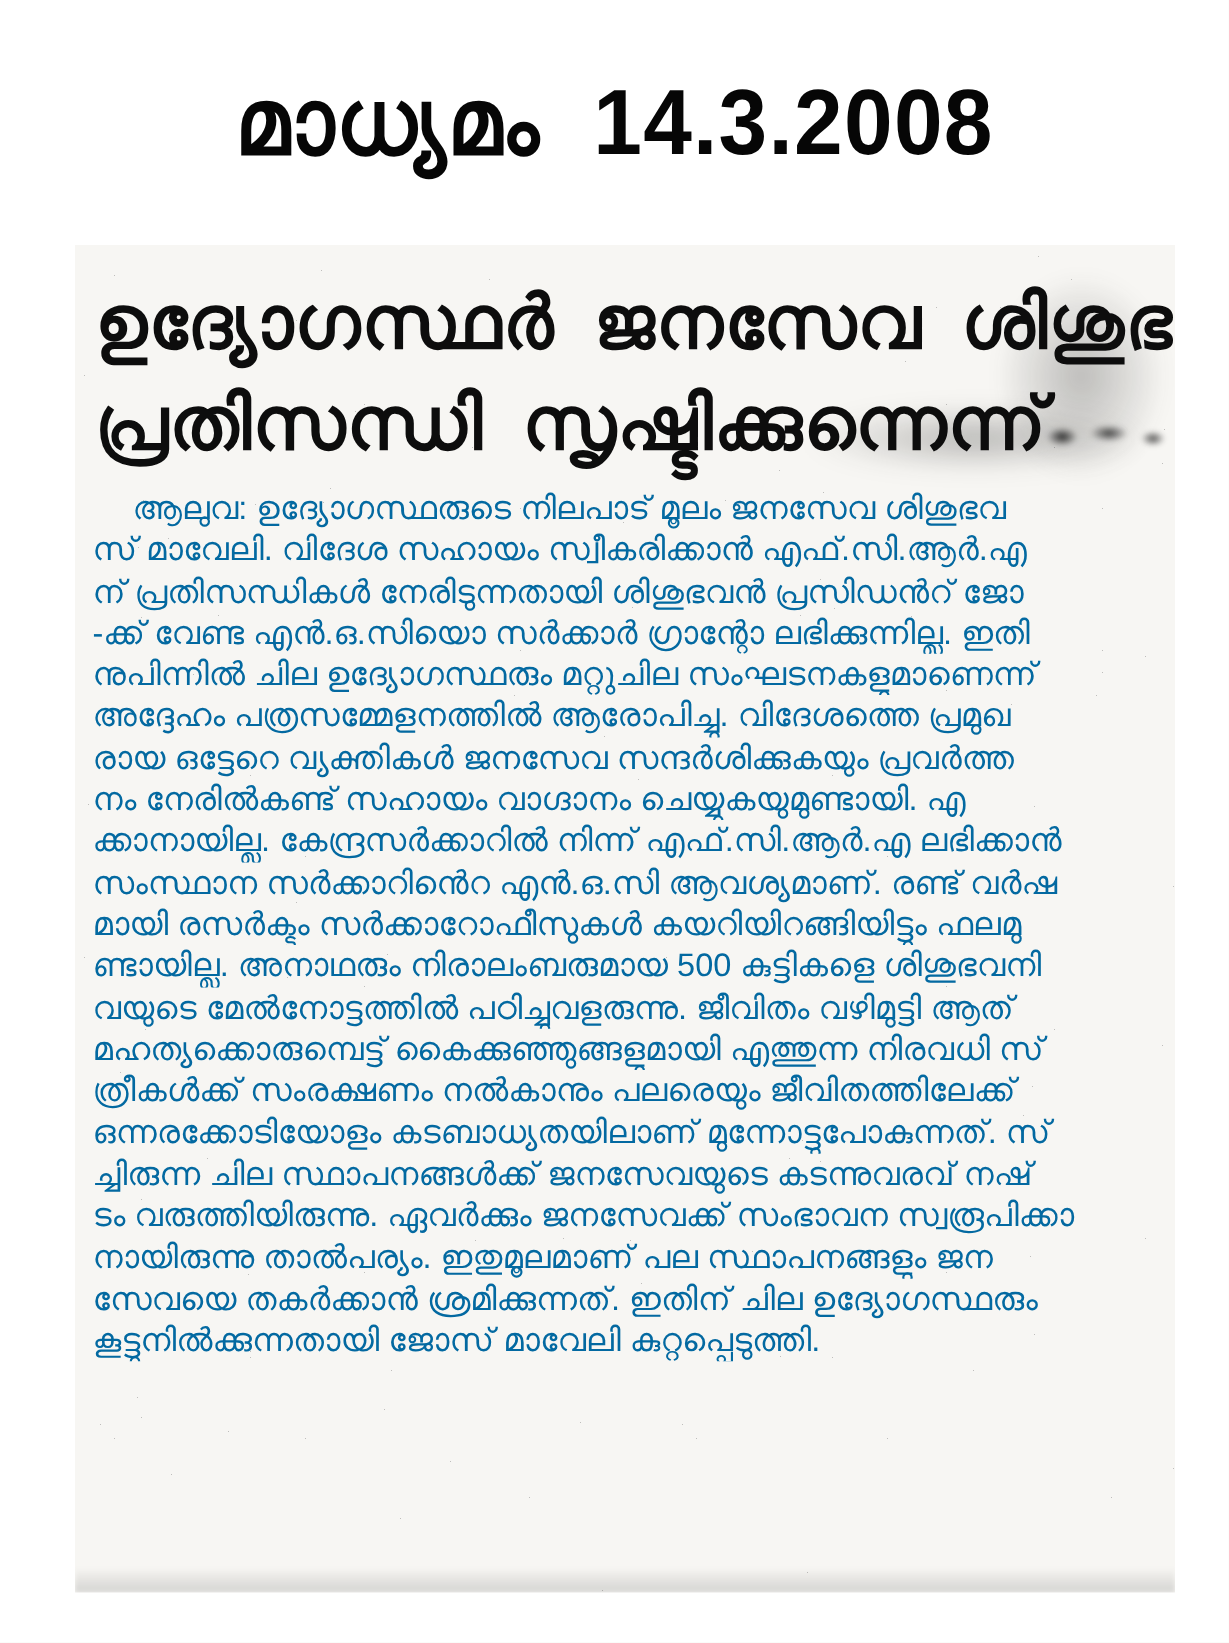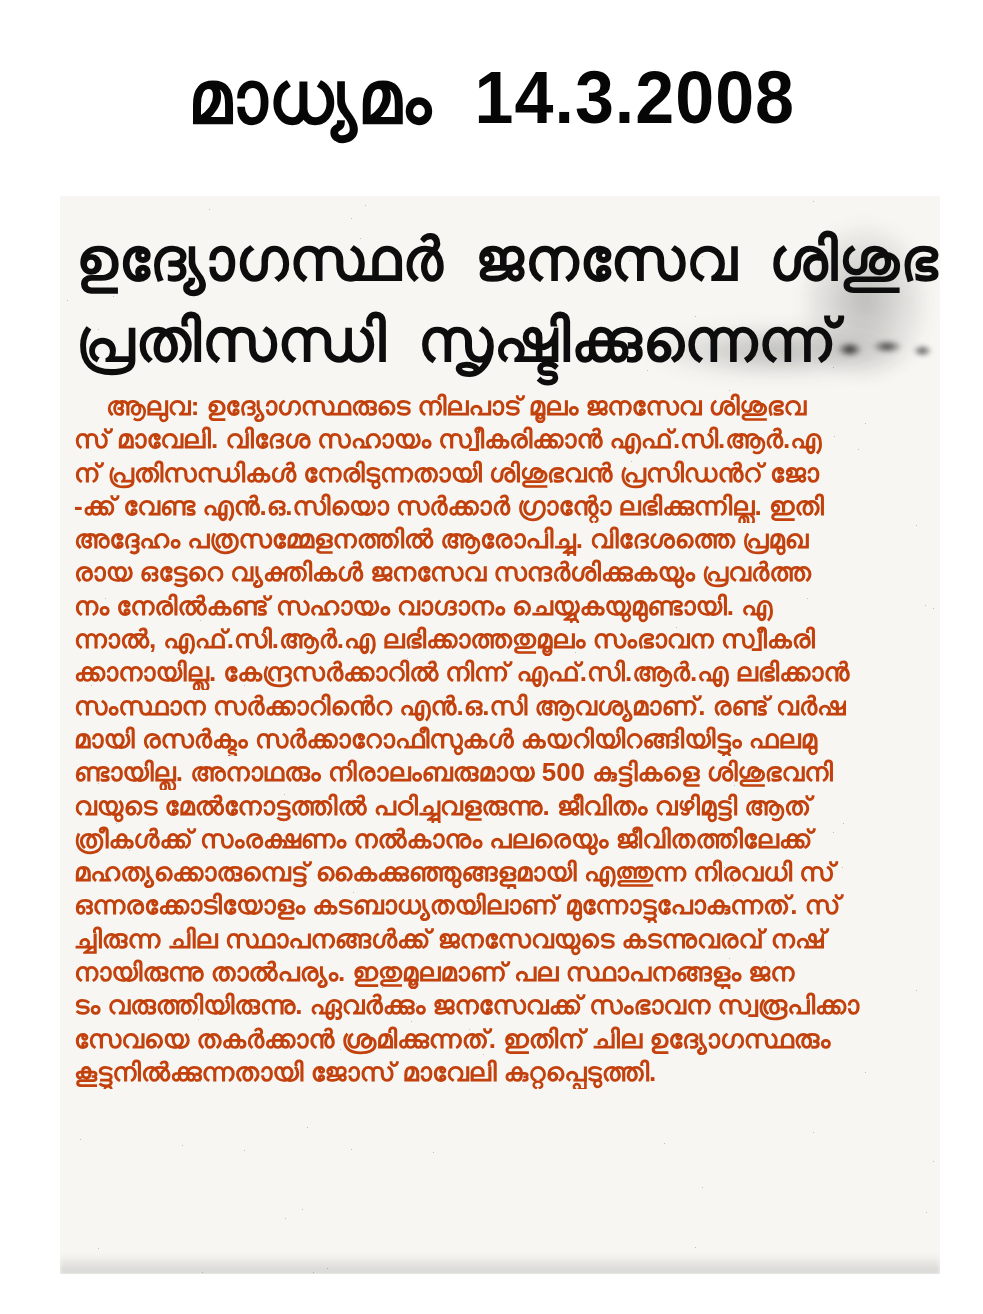--- a/index.html
+++ b/index.html
@@ -77,23 +77,23 @@
     font-weight: 900;
     letter-spacing: 1px;
     word-spacing: 14px;
     white-space: nowrap;
     transform: scaleY(1.03);
   }
 
   .body-text {
     position: relative;
     margin: 10px 6px 0 14px;
-    color: #c2410c;
+    color: #0369a1;
     font-size: 26px;
-    font-weight: 700;
+    font-weight: 400;
     line-height: 33.3px;
   }
   .body-line {
     white-space: nowrap;
     overflow: hidden;
   }
   .body-line:first-child { text-indent: 32px; }
 </style>
 </head>
 <body>
@@ -126,35 +126,35 @@
     <header class="headline">
       <div class="hl-line">ഉദ്യോഗസ്ഥർ ജനസേവ ശിശുഭവന്</div>
       <div class="hl-line">പ്രതിസന്ധി സൃഷ്ടിക്കുന്നെന്ന്</div>
     </header>
 
     <div class="body-text">
         <div class="body-line">ആലുവ: ഉദ്യോഗസ്ഥരുടെ നിലപാട് മൂലം ജനസേവ ശിശുഭവ</div>
         <div class="body-line">സ് മാവേലി. വിദേശ സഹായം സ്വീകരിക്കാൻ എഫ്.സി.ആർ.എ</div>
         <div class="body-line">ന് പ്രതിസന്ധികൾ നേരിടുന്നതായി ശിശുഭവൻ പ്രസിഡൻറ് ജോ</div>
         <div class="body-line">-ക്ക് വേണ്ട എൻ.ഒ.സിയൊ സർക്കാർ ഗ്രാന്റോ ലഭിക്കുന്നില്ല. ഇതി</div>
+        <div class="body-line">നുപിന്നിൽ ചില ഉദ്യോഗസ്ഥരും മറ്റുചില സംഘടനകളുമാണെന്ന്</div>
         <div class="body-line">അദ്ദേഹം പത്രസമ്മേളനത്തിൽ ആരോപിച്ചു. വിദേശത്തെ പ്രമുഖ</div>
         <div class="body-line">രായ ഒട്ടേറെ വ്യക്തികൾ ജനസേവ സന്ദർശിക്കുകയും പ്രവർത്ത</div>
         <div class="body-line">നം നേരിൽകണ്ട് സഹായം വാഗ്ദാനം ചെയ്യുകയുമുണ്ടായി. എ</div>
-        <div class="body-line">ന്നാൽ, എഫ്.സി.ആർ.എ ലഭിക്കാത്തതുമൂലം സംഭാവന സ്വീകരി</div>
         <div class="body-line">ക്കാനായില്ല. കേന്ദ്രസർക്കാറിൽ നിന്ന് എഫ്.സി.ആർ.എ ലഭിക്കാൻ</div>
         <div class="body-line">സംസ്ഥാന സർക്കാറിൻെറ എൻ.ഒ.സി ആവശ്യമാണ്. രണ്ട് വർഷ</div>
         <div class="body-line">മായി രസർക്ടം സർക്കാറോഫീസുകൾ കയറിയിറങ്ങിയിട്ടും ഫലമു</div>
         <div class="body-line">ണ്ടായില്ല. അനാഥരും നിരാലംബരുമായ 500 കുട്ടികളെ ശിശുഭവനി</div>
         <div class="body-line">വയുടെ മേൽനോട്ടത്തിൽ പഠിച്ചുവളരുന്നു. ജീവിതം വഴിമുട്ടി ആത്</div>
+        <div class="body-line">മഹത്യക്കൊരുമ്പെട്ട് കൈക്കുഞ്ഞുങ്ങളുമായി എത്തുന്ന നിരവധി സ്</div>
         <div class="body-line">ത്രീകൾക്ക് സംരക്ഷണം നൽകാനും പലരെയും ജീവിതത്തിലേക്ക്</div>
-        <div class="body-line">മഹത്യക്കൊരുമ്പെട്ട് കൈക്കുഞ്ഞുങ്ങളുമായി എത്തുന്ന നിരവധി സ്</div>
         <div class="body-line">ഒന്നരക്കോടിയോളം കടബാധ്യതയിലാണ് മുന്നോട്ടുപോകുന്നത്. സ്</div>
         <div class="body-line">ച്ചിരുന്ന ചില സ്ഥാപനങ്ങൾക്ക് ജനസേവയുടെ  കടന്നുവരവ് നഷ്</div>
+        <div class="body-line">ടം വരുത്തിയിരുന്നു. ഏവർക്കും ജനസേവക്ക് സംഭാവന സ്വരൂപിക്കാ</div>
         <div class="body-line">നായിരുന്നു താൽപര്യം. ഇതുമൂലമാണ് പല സ്ഥാപനങ്ങളും ജന</div>
-        <div class="body-line">ടം വരുത്തിയിരുന്നു. ഏവർക്കും ജനസേവക്ക് സംഭാവന സ്വരൂപിക്കാ</div>
         <div class="body-line">സേവയെ തകർക്കാൻ ശ്രമിക്കുന്നത്. ഇതിന് ചില ഉദ്യോഗസ്ഥരും</div>
         <div class="body-line">കൂട്ടുനിൽക്കുന്നതായി ജോസ് മാവേലി കുറ്റപ്പെടുത്തി.</div>
       </div>
 
     <div class="fuzz fuzz-bottom"></div>
 
   </section>
 </div>
 
 </body></html>

